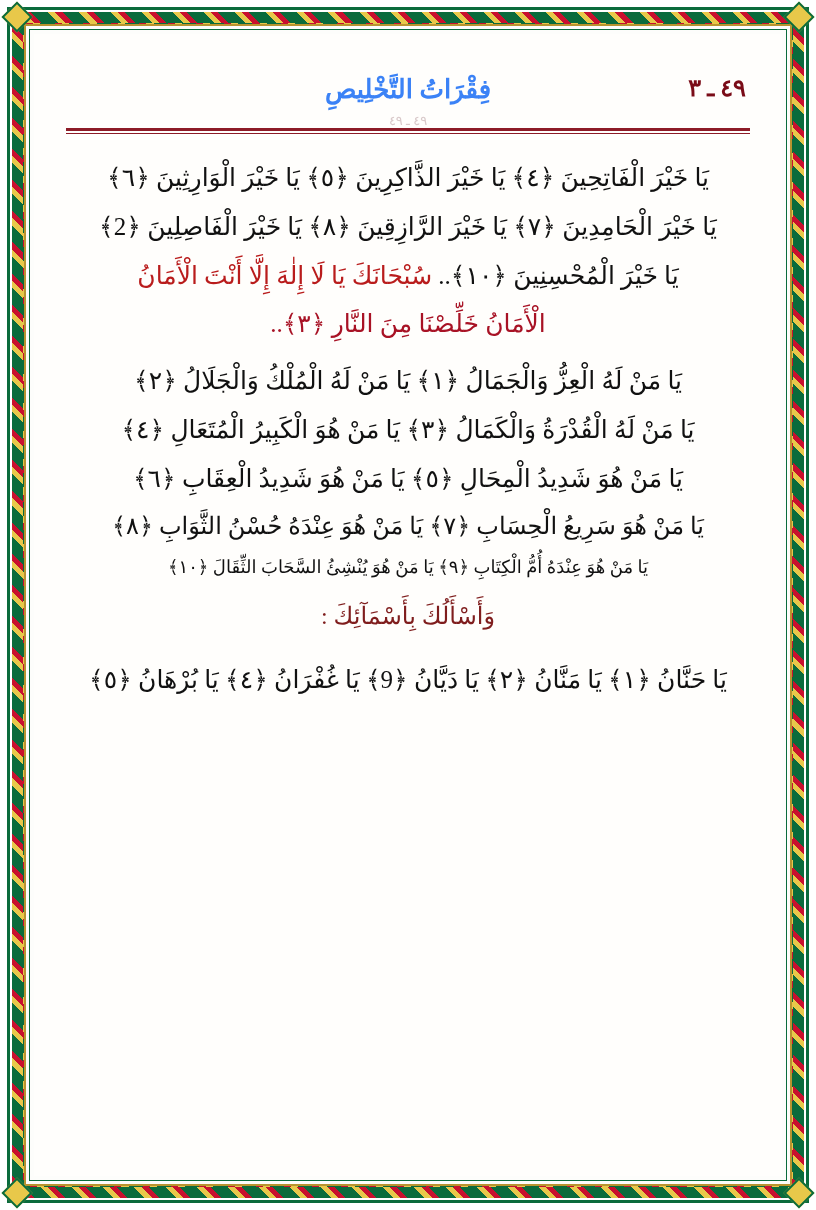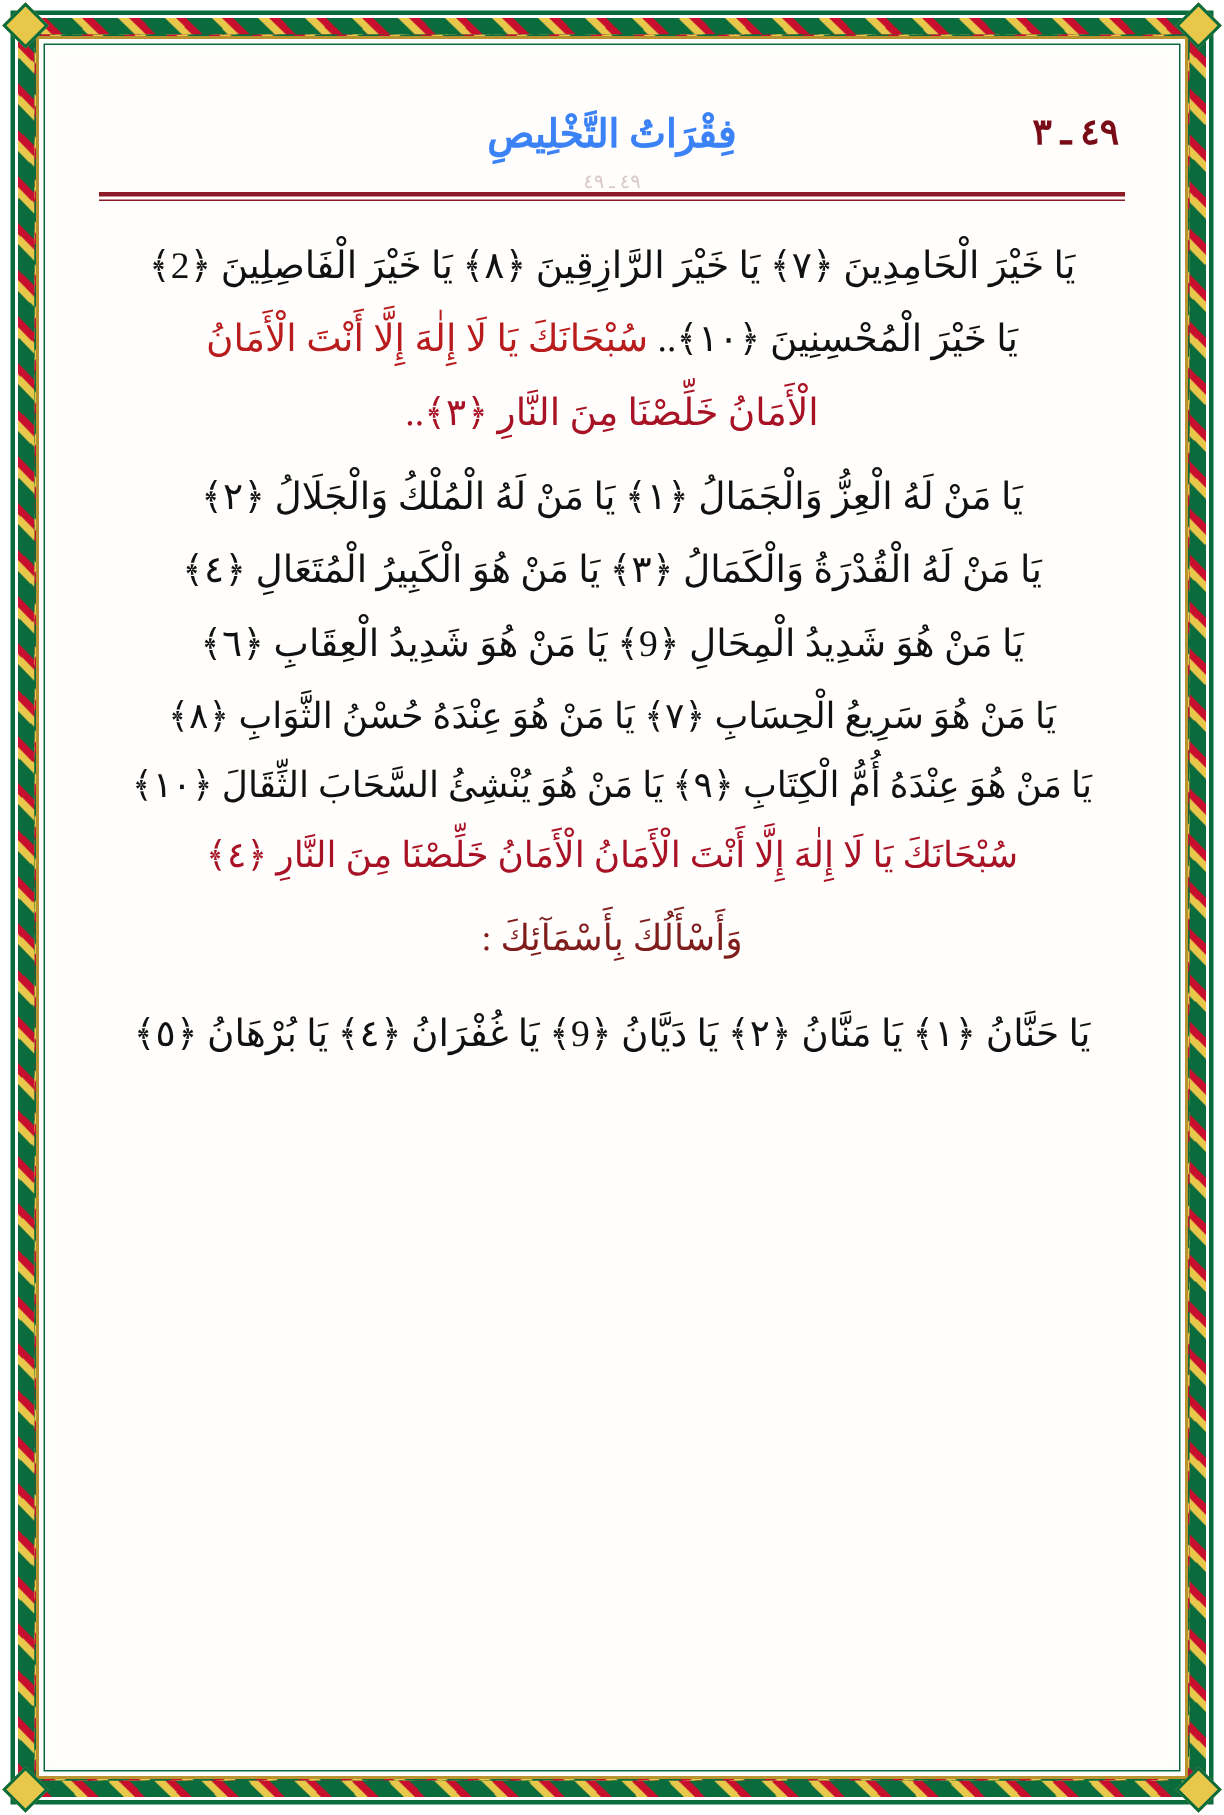--- a/index.html
+++ b/index.html
@@ -138,21 +138,21 @@
     direction: rtl;
     text-align: center;
     color: #111111;
     font-size: 25px;
     line-height: 1.95;
     white-space: nowrap;
     padding: 0 2px;
   }
   .line.red { color: #a81225; }
   .line.tight { font-size: 24px; }
-  .line.smaller { font-size: 24px; }
+  .line.smaller { font-size: 18px; }
   .line.center-phrase { font-size: 24px; color: #7f1d1d; }
   .spacer-sm { height: 8px; }
   .spacer-md { height: 16px; }
 </style>
 </head>
 <body>
 
 <div class="page">
 
   <div class="border-outer"></div>
@@ -171,43 +171,43 @@
       <div class="header-title">فِقْرَاتُ التَّخْلِيصِ</div>
       <div class="header-page-no">٤٩ ـ ٣</div>
       <div class="header-ghost">٤٩ ـ ٤٩</div>
     </div>
 
     <div class="rule"></div>
     <div class="rule thin"></div>
 
     <div class="body">
 
+      <div class="line">يَا خَيْرَ الْفَاتِحِينَ ﴿٤﴾ يَا خَيْرَ الذَّاكِرِينَ ﴿٥﴾ يَا خَيْرَ الْوَارِثِينَ ﴿٦﴾</div>
 
       <div class="line">يَا خَيْرَ الْحَامِدِينَ ﴿٧﴾ يَا خَيْرَ الرَّازِقِينَ ﴿٨﴾ يَا خَيْرَ الْفَاصِلِينَ ﴿2﴾</div>
 
       <div class="line">
         <span>يَا خَيْرَ الْمُحْسِنِينَ ﴿١٠﴾..</span>
         <span style="color:#b91c1c">سُبْحَانَكَ يَا لَا إِلٰهَ إِلَّا أَنْتَ الْأَمَانُ</span>
       </div>
 
       <div class="line red">الْأَمَانُ خَلِّصْنَا مِنَ النَّارِ ﴿٣﴾..</div>
 
       <div class="spacer-sm"></div>
 
       <div class="line">يَا مَنْ لَهُ الْعِزُّ وَالْجَمَالُ ﴿١﴾ يَا مَنْ لَهُ الْمُلْكُ وَالْجَلَالُ ﴿٢﴾</div>
 
       <div class="line">يَا مَنْ لَهُ الْقُدْرَةُ وَالْكَمَالُ ﴿٣﴾ يَا مَنْ هُوَ الْكَبِيرُ الْمُتَعَالِ ﴿٤﴾</div>
 
-      <div class="line">يَا مَنْ هُوَ شَدِيدُ الْمِحَالِ ﴿9﴾ يَا مَنْ هُوَ شَدِيدُ الْعِقَابِ ﴿٦﴾</div>
+      <div class="line">يَا مَنْ هُوَ شَدِيدُ الْمِحَالِ ﴿٥﴾ يَا مَنْ هُوَ شَدِيدُ الْعِقَابِ ﴿٦﴾</div>
 
       <div class="line tight">يَا مَنْ هُوَ سَرِيعُ الْحِسَابِ ﴿٧﴾ يَا مَنْ هُوَ عِنْدَهُ حُسْنُ الثَّوَابِ ﴿٨﴾</div>
 
       <div class="line smaller">يَا مَنْ هُوَ عِنْدَهُ أُمُّ الْكِتَابِ ﴿٩﴾ يَا مَنْ هُوَ يُنْشِئُ السَّحَابَ الثِّقَالَ ﴿١٠﴾</div>
 
-      <div class="line red smaller">سُبْحَانَكَ يَا لَا إِلٰهَ إِلَّا أَنْتَ الْأَمَانُ الْأَمَانُ خَلِّصْنَا مِنَ النَّارِ ﴿٤﴾</div>
 
       <div class="spacer-sm"></div>
 
       <div class="line center-phrase">وَأَسْأَلُكَ بِأَسْمَآئِكَ :</div>
 
       <div class="spacer-md"></div>
 
       <div class="line">يَا حَنَّانُ ﴿١﴾ يَا مَنَّانُ ﴿٢﴾ يَا دَيَّانُ ﴿9﴾ يَا غُفْرَانُ ﴿٤﴾ يَا بُرْهَانُ ﴿٥﴾</div>
 
     </div>

